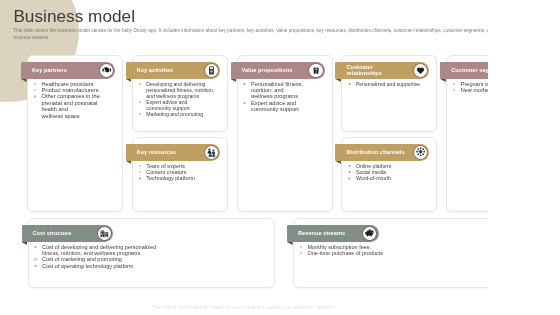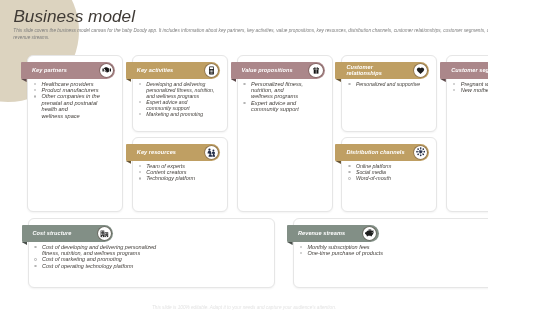--- a/index.html
+++ b/index.html
@@ -1,18 +1,18 @@
 <!DOCTYPE html>
 <html><head>
 <meta charset="utf-8">
 <style>
   html,body{margin:0;padding:0;}
   body{width:560px;height:315px;overflow:hidden;background:#ffffff;
        font-family:"Liberation Sans",sans-serif;-webkit-font-smoothing:antialiased;}
-  .slide{position:relative;width:488px;height:315px;background:#fff;overflow:hidden;font-style:italic;}
+  .slide{position:relative;width:488px;height:315px;background:#fff;overflow:hidden;}
   .title,.subtitle,.footer,ul.items,.ribbon-text{opacity:0.999;}
   .blob{position:absolute;left:-63px;top:-40px;width:142px;height:142px;border-radius:50%;
         background:#dcd3bf;}
   .corner-dot{position:absolute;left:543px;top:296.5px;width:34px;height:34px;border-radius:50%;
         background:#c0a0a1;}
   .swirl{position:absolute;left:512px;top:4px;width:48px;height:30px;overflow:visible;}
   .title{position:absolute;left:13.4px;top:8.1px;font-size:17.2px;line-height:17.2px;color:#3f3a35;letter-spacing:0.02px;
         font-weight:400;}
   .subtitle{position:absolute;left:13.3px;top:28.3px;width:513px;font-size:4.7px;line-height:6.7px;
         color:#7c7c7c;letter-spacing:0.0px;}

